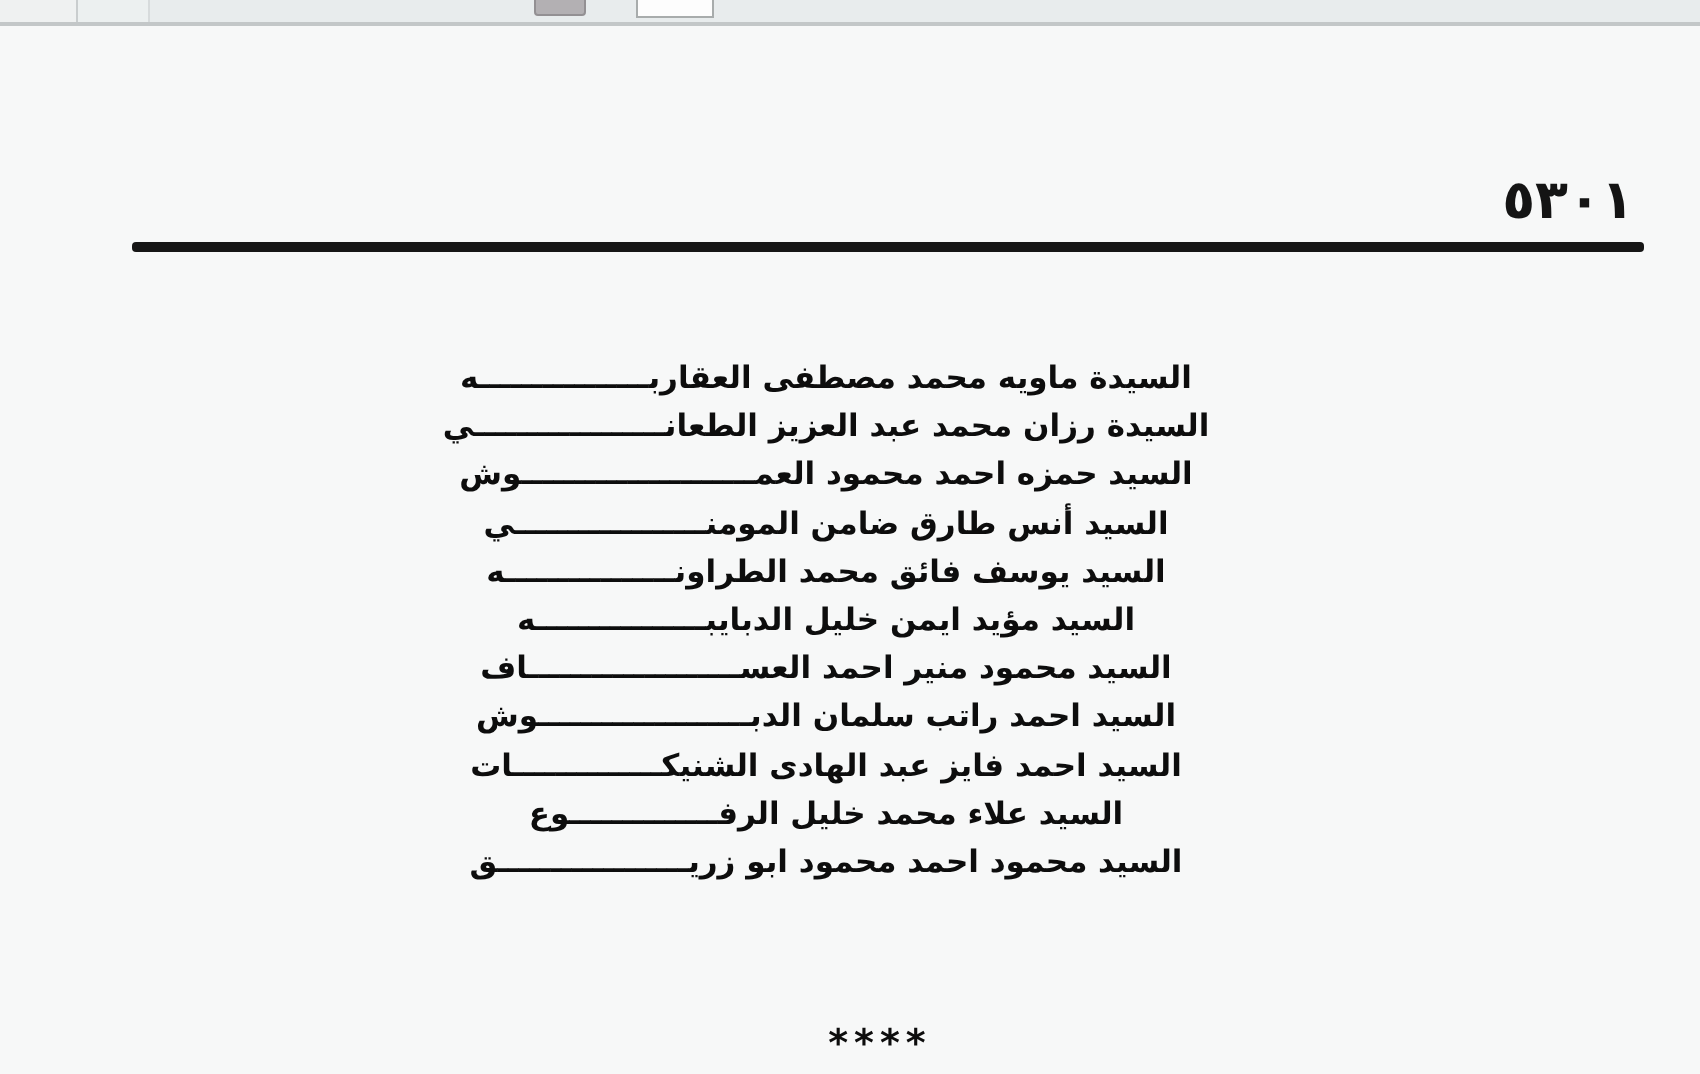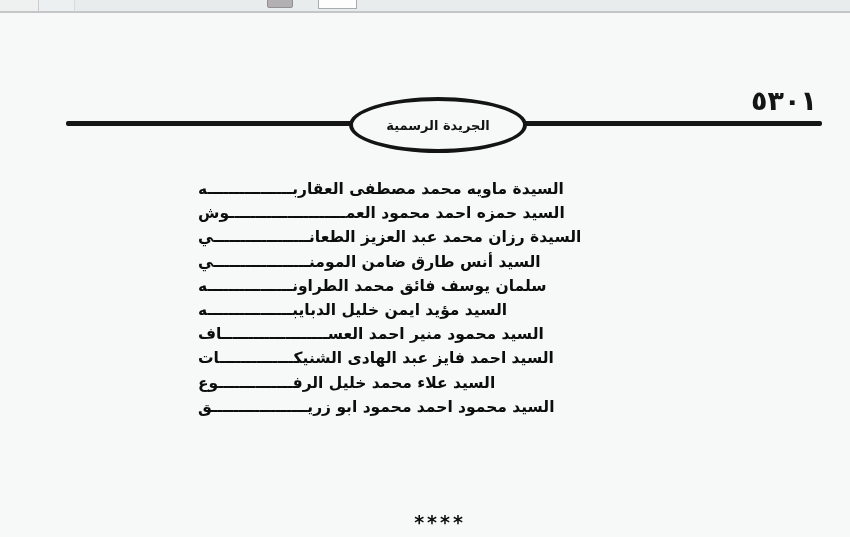--- a/index.html
+++ b/index.html
@@ -103,21 +103,21 @@
     white-space: nowrap;
     color: #141414;
   }
 
   .names-list {
     position: absolute;
     top: 164px;             
     right: 222px;
     width: 430px;
     direction: rtl;
-    text-align: left;
+    text-align: center;
   }
   .name-row {
     height: 24.2px;
     line-height: 24.2px;
     font-size: 15.5px;
     font-weight: bold;
     white-space: nowrap;
     color: #0d0d0d;
   }
 
@@ -144,32 +144,30 @@
     <div class="toolbar-button"></div>
     <div class="toolbar-input"></div>
   </div>
 
   <div class="page">
 
     <div class="page-number">٥٣٠١</div>
 
     <div class="header-rule"></div>
 
-    <div class="header-oval">
-      <span class="header-oval-label">الجريدة الرسمية</span>
-    </div>
 
     <div class="names-list">
         <div class="name-row">السيدة ماويه محمد مصطفى العقاربــــــــــــــــه</div>
+        <div class="name-row">السيدة رزان محمد عبد العزيز الطعانــــــــــــــــــي</div>
         <div class="name-row">السيد حمزه احمد محمود العمــــــــــــــــــــــوش</div>
-        <div class="name-row">السيدة رزان محمد عبد العزيز الطعانــــــــــــــــــي</div>
         <div class="name-row">السيد أنس طارق ضامن المومنــــــــــــــــــي</div>
-        <div class="name-row">سلمان يوسف فائق محمد الطراونــــــــــــــــه</div>
+        <div class="name-row">السيد يوسف فائق محمد الطراونــــــــــــــــه</div>
         <div class="name-row">السيد مؤيد ايمن خليل الدبايبــــــــــــــــه</div>
         <div class="name-row">السيد محمود منير احمد العســــــــــــــــــــاف</div>
+        <div class="name-row">السيد احمد راتب سلمان الدبــــــــــــــــــــوش</div>
         <div class="name-row">السيد احمد فايز عبد الهادى الشنيكــــــــــــــات</div>
         <div class="name-row">السيد علاء محمد خليل الرفــــــــــــــوع</div>
         <div class="name-row">السيد محمود احمد محمود ابو زريــــــــــــــــــق</div>
       </div>
 
     <div class="footer-stars">****</div>
 
   </div>
 
 </div>

